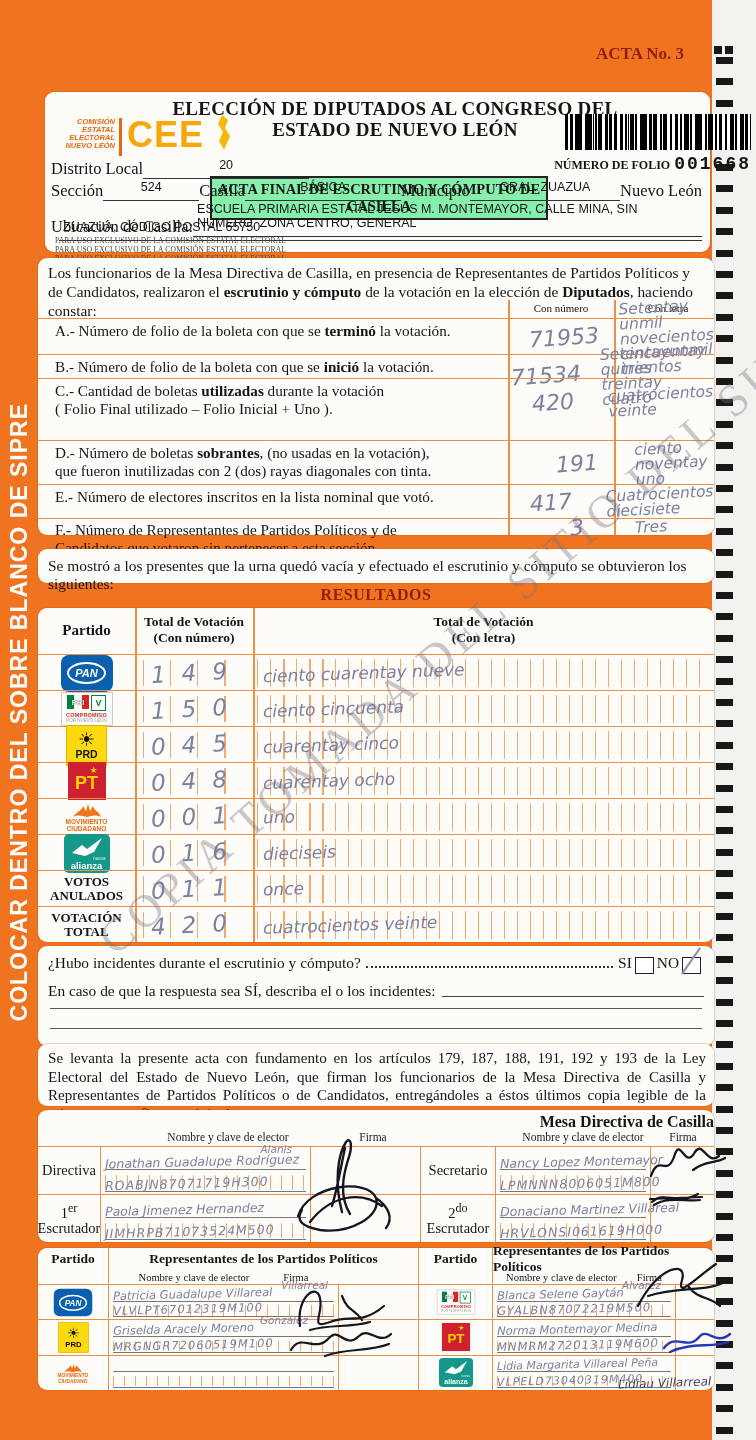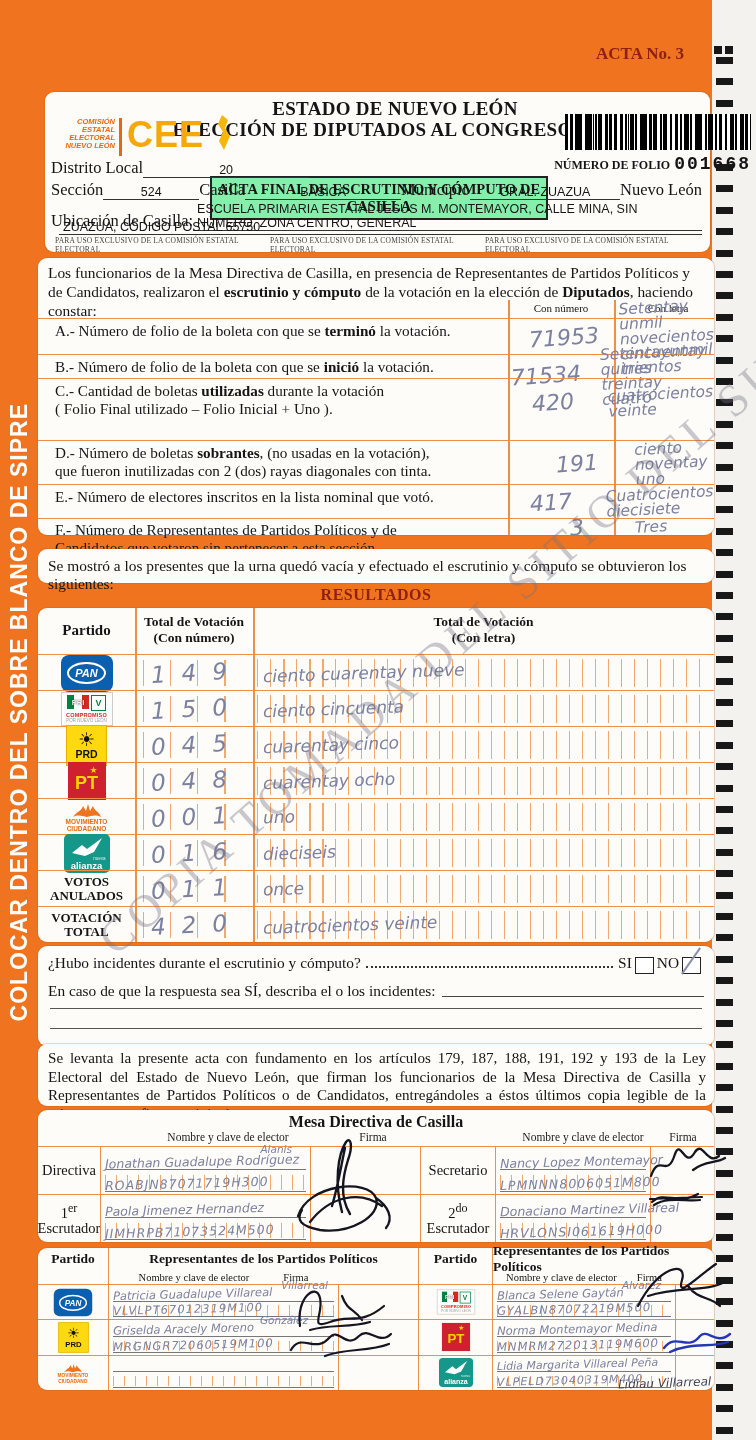--- a/index.html
+++ b/index.html
@@ -35,23 +35,23 @@
   .barcode{position:absolute;left:520px;top:22px;width:186px;height:36px;background-color:#fff;
         background-image:repeating-linear-gradient(90deg,#000 0 2px,transparent 2px 5px),
                          repeating-linear-gradient(90deg,#000 0 1px,transparent 1px 7px),
                          repeating-linear-gradient(90deg,#000 0 3px,transparent 3px 11px);}
   .folio-row{position:absolute;left:470px;top:62px;width:236px;text-align:right;}
   .folio-label{font-weight:bold;font-size:12px;}
   .folio-value{font-family:"Liberation Mono",monospace;font-weight:bold;font-size:18px;letter-spacing:2px;}
   .field-row{position:absolute;display:flex;align-items:flex-end;font-size:16.5px;}
   .fl{white-space:nowrap;}
   .fval{border-bottom:1.6px solid #333;text-align:center;
-        font-family:"Liberation Sans",sans-serif;font-size:12.5px;padding:0 4px 0 4px;}
+        font-family:"Liberation Sans",sans-serif;font-size:12.5px;padding:0 4px 6px 4px;}
   .ubic-line2{border-bottom:1.6px solid #333;}
-  .excl-row{position:absolute;left:10px;right:10px;top:144px;display:flex;justify-content:space-between;}
+  .excl-row{position:absolute;left:10px;right:10px;top:144px;display:flex;justify-content:space-between;flex-direction:column;}
   .excl{font-size:7.5px;color:#444;letter-spacing:.2px;}
   
   .hw{font-family:"DejaVu Sans",sans-serif;font-style:italic;color:#7d81a0;}
   .hw-dark{font-family:"DejaVu Sans",sans-serif;font-style:italic;color:#3d3f55;}
   
   .intro-p{position:absolute;left:10px;top:5px;right:8px;font-size:15.4px;line-height:19px;text-align:left;}
   .counts-colhead{position:absolute;top:44px;font-size:11px;text-align:center;}
   .vline{position:absolute;width:1.5px;background:#ef8f45;}
   .count-row{position:absolute;left:0;right:0;display:flex;border-top:1.5px solid #ef8f45;}
   .count-label{width:468px;padding:3px 2px 0 17px;font-size:15.2px;line-height:17.5px;}
@@ -87,21 +87,21 @@
   .chk{width:17px;height:15px;border:1.6px solid #222;display:inline-block;position:relative;
         margin:0 3px -2px 3px;background:#fff;}
   .chk .slash{position:absolute;left:7px;top:-13px;width:2px;height:32px;background:#8a8fae;
         transform:rotate(35deg);}
   .inc-desc{position:absolute;left:10px;top:36px;right:10px;display:flex;align-items:flex-end;font-size:15.4px;}
   .dline{flex:1;border-bottom:1.4px solid #444;margin:0 0 3px 6px;}
   .uline{position:absolute;left:12px;right:12px;height:1.4px;background:#555;}
   
   .legal-text{position:absolute;left:10px;top:5px;right:8px;font-size:15.1px;line-height:18.5px;text-align:justify;}
   
-  .mesa-title{position:absolute;left:0;top:3px;width:100%;text-align:center;font-weight:bold;font-size:16px;}
+  .mesa-title{position:absolute;left:0;top:3px;width:100%;text-align:right;font-weight:bold;font-size:16px;}
   .mini-h{position:absolute;font-size:11.5px;color:#222;}
   .mgrid{position:absolute;left:0;top:36px;right:0;bottom:2px;display:grid;
         grid-template-columns:62px 210px 110px 75px 155px 64px;grid-template-rows:1fr 1fr;}
   .mcell{border-top:1.5px solid #ef8f45;position:relative;}
   .mcell.bl{border-left:1.5px solid #ef8f45;}
   .role{display:flex;align-items:center;justify-content:center;text-align:center;
         font-size:14.5px;line-height:15px;}
   .wr-lines{padding:1px 4px 2px 4px;display:flex;flex-direction:column;justify-content:flex-end;height:100%;box-sizing:border-box;}
   .wline{height:21px;border-bottom:1.2px solid #777;position:relative;display:flex;align-items:flex-end;}
   .wline.ticks::before{content:"";position:absolute;left:0;right:0;top:25%;height:70%;
@@ -166,22 +166,22 @@
   </div>
 
   <div class="side-strip">
     <span>COLOCAR DENTRO DEL SOBRE BLANCO DE SIPRE</span>
   </div>
 
   <div class="acta-no">ACTA No. 3</div>
 
   <div class="card" style="left:45px;top:92px;width:665px;height:160px;">
     <div class="hc-title">
+      <div>ELECCIÓN DE DIPUTADOS AL CONGRESO DEL</div>
       <div>ESTADO DE NUEVO LEÓN</div>
-      <div>ELECCIÓN DE DIPUTADOS AL CONGRESO DEL</div>
     </div>
     <div class="cee-org">
       <div>COMISIÓN</div>
       <div>ESTATAL</div>
       <div>ELECTORAL</div>
       <div>NUEVO LEÓN</div>
     </div>
     <div class="cee-sep"></div>
     <div class="cee-acronym">CEE</div>
     <svg class="cee-shape" width="22" height="40" viewBox="0 0 22 40">

